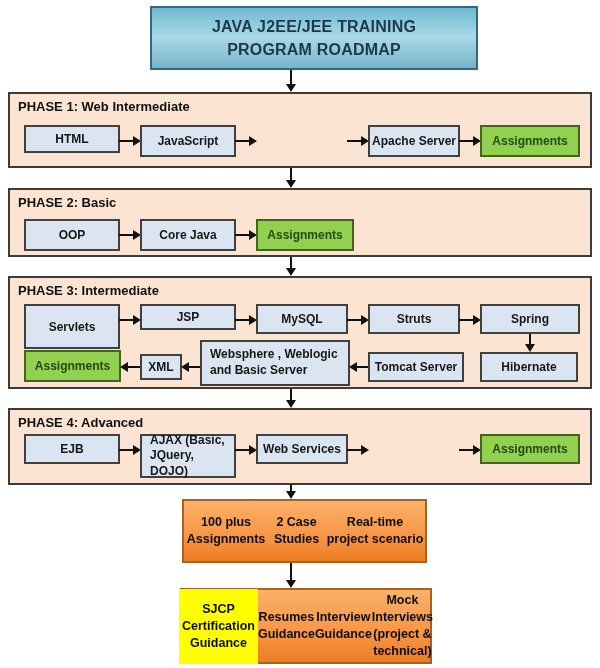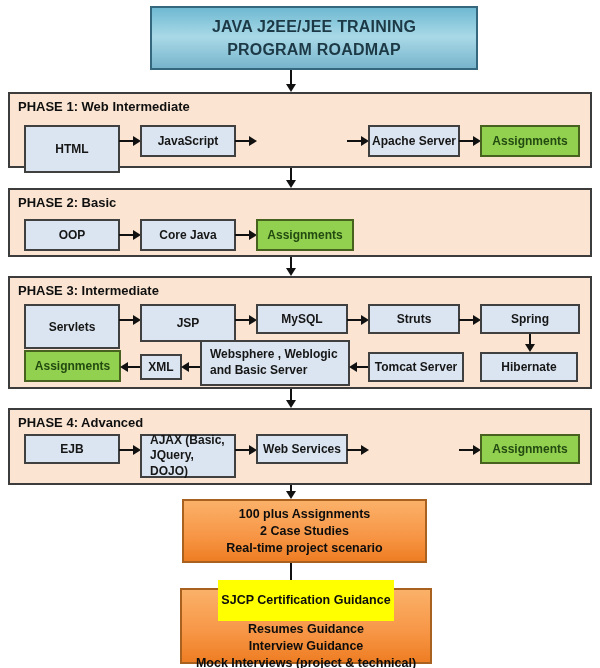--- a/index.html
+++ b/index.html
@@ -29,21 +29,21 @@
   .varrow .head{width:0;height:0;border-left:5.5px solid transparent;border-right:5.5px solid transparent;border-top:8px solid #111;}
 
   .harrow{position:absolute;height:11px;display:flex;align-items:center;}
   .harrow i{display:block;}
   .harrow .shaft{height:2px;flex:1;background:#111;}
   .harrow .hr{width:0;height:0;border-top:5.5px solid transparent;border-bottom:5.5px solid transparent;border-left:8px solid #111;}
   .harrow .hl{width:0;height:0;border-top:5.5px solid transparent;border-bottom:5.5px solid transparent;border-right:8px solid #111;}
 
   .summary{position:absolute;box-sizing:border-box;
     background:linear-gradient(180deg,#fbb169 0%,#f79646 58%,#ee7d23 100%);
-    border:2px solid #a8611e;display:flex;flex-direction:column;align-items:center;justify-content:center;
+    border:2px solid #a8611e;display:flex;flex-direction:row;align-items:center;justify-content:center;
     font-size:12.5px;color:#0d0d0d;line-height:17px;text-align:center;}
   .s1{left:182px;top:499px;width:245px;height:64px;}
   .s2{left:180px;top:588px;width:252px;height:76px;}
   .hl-yellow{background:#FFFF00;padding:12px 3px;}
 </style>
 </head>
 <body>
 
 <div class="canvas">
 
@@ -72,21 +72,21 @@
       <i class="shaft"></i>
       <i class="head"></i>
     </div>
   <div class="varrow" style="left:285px;top:563px;height:25px">
       <i class="shaft"></i>
       <i class="head"></i>
     </div>
 
   <section class="phase p1">
     <div class="phase-label">PHASE 1: Web Intermediate</div>
-    <div class="node" style="left:14px;top:31px;width:96px;height:48px">HTML</div>
+    <div class="node" style="left:14px;top:31px;width:96px;height:28px">HTML</div>
     <div class="harrow" style="left:109px;top:41px;width:22px">
         <i class="shaft"></i>
         <i class="hr"></i>
       </div>
     <div class="node" style="left:130px;top:31px;width:96px;height:32px">JavaScript</div>
     <div class="harrow" style="left:225px;top:41px;width:22px">
         <i class="shaft"></i>
         <i class="hr"></i>
       </div>
     <div class="harrow" style="left:337px;top:41px;width:22px">
@@ -117,21 +117,21 @@
   </section>
 
   <section class="phase p3">
     <div class="phase-label">PHASE 3: Intermediate</div>
 
     <div class="node" style="left:14px;top:26px;width:96px;height:45px">Servlets</div>
     <div class="harrow" style="left:109px;top:36px;width:22px">
         <i class="shaft"></i>
         <i class="hr"></i>
       </div>
-    <div class="node" style="left:130px;top:26px;width:96px;height:38px">JSP</div>
+    <div class="node" style="left:130px;top:26px;width:96px;height:26px">JSP</div>
     <div class="harrow" style="left:225px;top:36px;width:22px">
         <i class="shaft"></i>
         <i class="hr"></i>
       </div>
     <div class="node" style="left:246px;top:26px;width:92px;height:30px">MySQL</div>
     <div class="harrow" style="left:337px;top:36px;width:22px">
         <i class="shaft"></i>
         <i class="hr"></i>
       </div>
     <div class="node" style="left:358px;top:26px;width:92px;height:30px">Struts</div>

